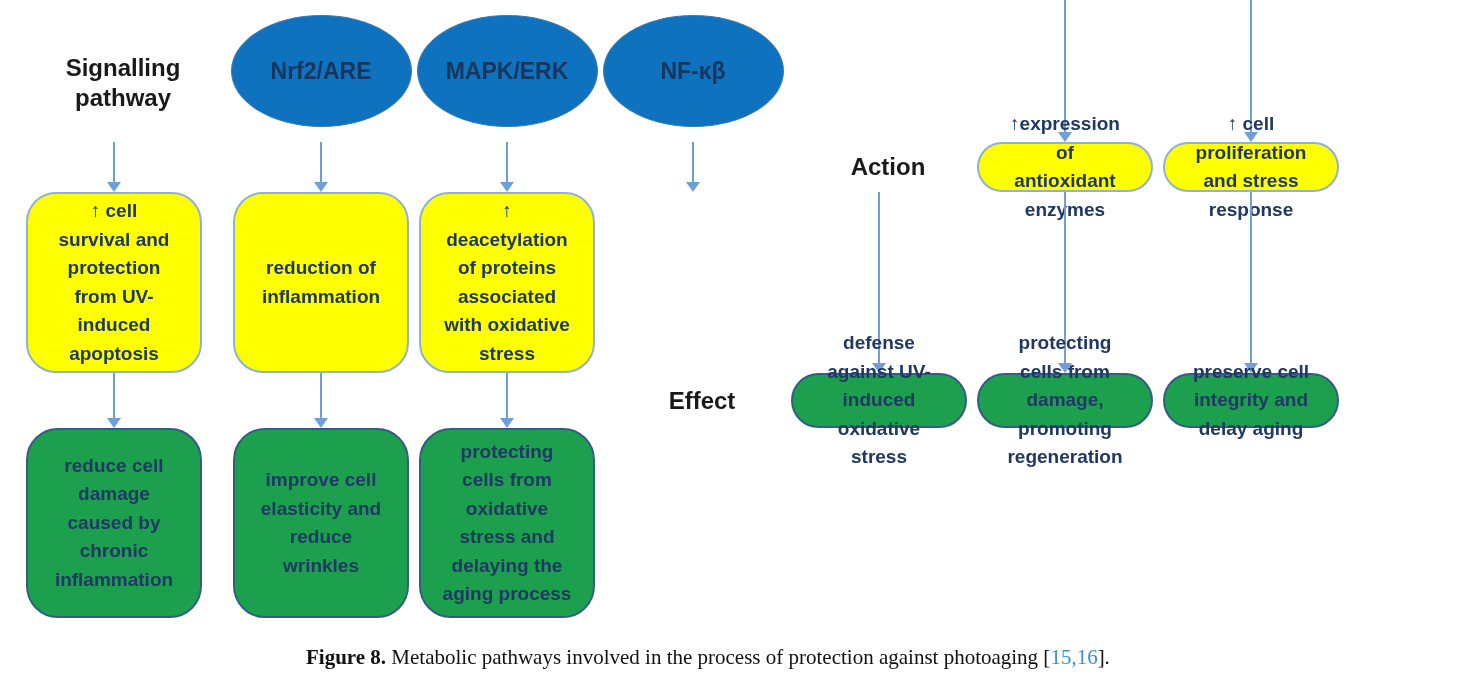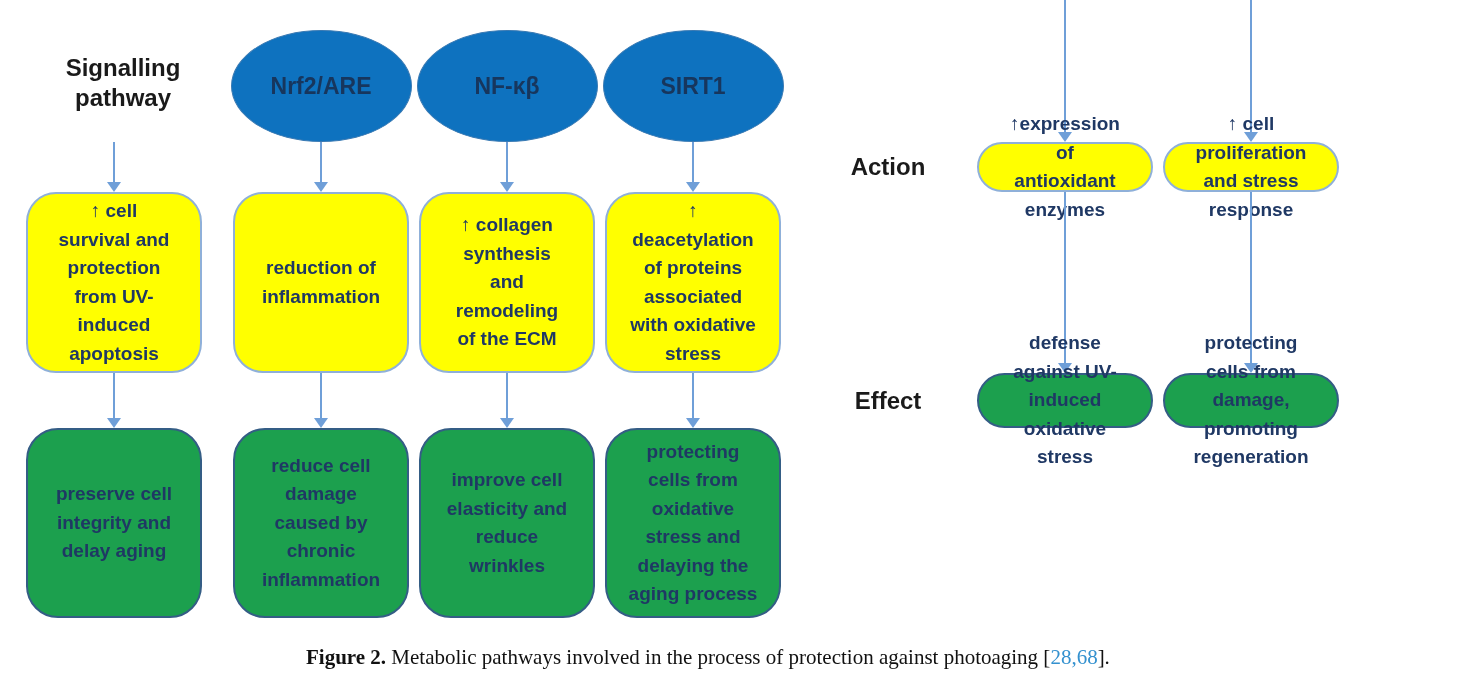--- a/index.html
+++ b/index.html
@@ -26,21 +26,21 @@
     font-size: 24px;
     color: #1a1a1a;
     line-height: 1.25;
     text-align: center;
     white-space: pre-line;
     padding-left: 18px;
   }
   .rowlabel-cell-top { padding-top: 24px; }
 
   
-  .ellipse-cell { align-items: flex-end; padding-bottom: 0; }
+  .ellipse-cell { align-items: center; padding-bottom: 0; }
   .ellipse {
     width: 181px;
     height: 112px;
     border-radius: 50%;
     background: #0e72bf;
     border: 1px solid #3a7ab3;
     display: flex;
     align-items: center;
     justify-content: center;
     text-align: center;
@@ -124,24 +124,24 @@
   <div class="grid">
 
     <div class="cell rowlabel-cell-top">
       <div class="rowlabel">Signalling
 pathway</div>
     </div>
     <div class="cell ellipse-cell">
       <div class="ellipse">Nrf2/ARE</div>
     </div>
     <div class="cell ellipse-cell">
+      <div class="ellipse">MAPK/ERK</div>
+    </div>
+    <div class="cell ellipse-cell">
       <div class="ellipse">NF-κβ</div>
-    </div>
-    <div class="cell ellipse-cell">
-      <div class="ellipse">SIRT1</div>
     </div>
 
     <div class="cell"></div>
     <div class="cell">
         <div class="arrow">
           <div class="stem"></div>
           <div class="head"></div>
         </div>
       </div>
     <div class="cell">
@@ -196,27 +196,20 @@
 protection
 from UV-
 induced
 apoptosis</div>
     </div>
     <div class="cell">
       <div class="action-box">reduction of
 inflammation</div>
     </div>
     <div class="cell">
-      <div class="action-box">↑ collagen
-synthesis
-and
-remodeling
-of the ECM</div>
-    </div>
-    <div class="cell">
       <div class="action-box">↑
 deacetylation
 of proteins
 associated
 with oxidative
 stress</div>
     </div>
 
     <div class="cell"></div>
     <div class="cell">
@@ -296,15 +289,15 @@
 cells from
 oxidative
 stress and
 delaying the
 aging process</div>
     </div>
 
   </div>
 
   <div class="caption">
-    <span class="fig-label">Figure 2.</span><span> Metabolic pathways involved in the process of protection against photoaging [</span><span class="ref-link">28,68</span><span>].</span>
+    <span class="fig-label">Figure 8.</span><span> Metabolic pathways involved in the process of protection against photoaging [</span><span class="ref-link">15,16</span><span>].</span>
   </div>
 </div>
 
 </body></html>

